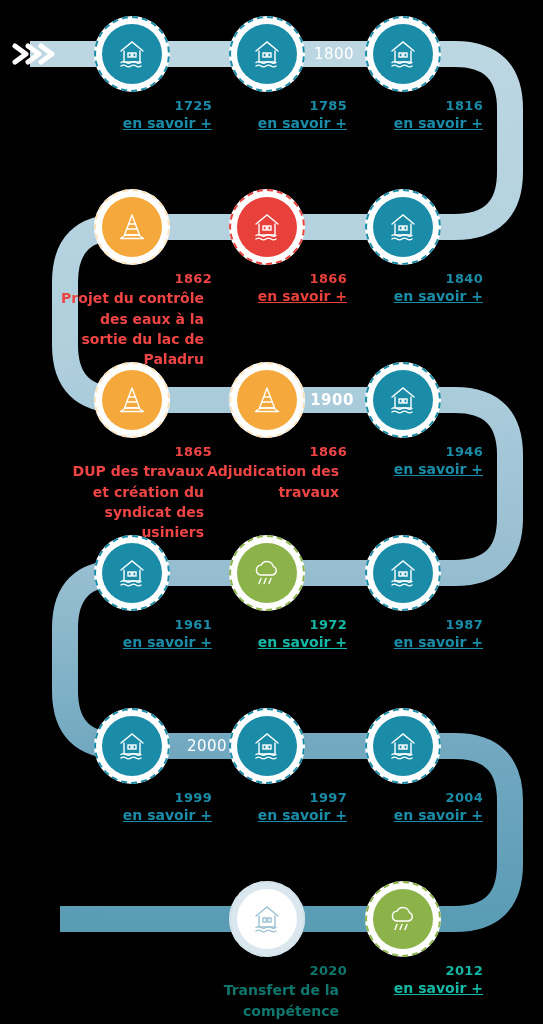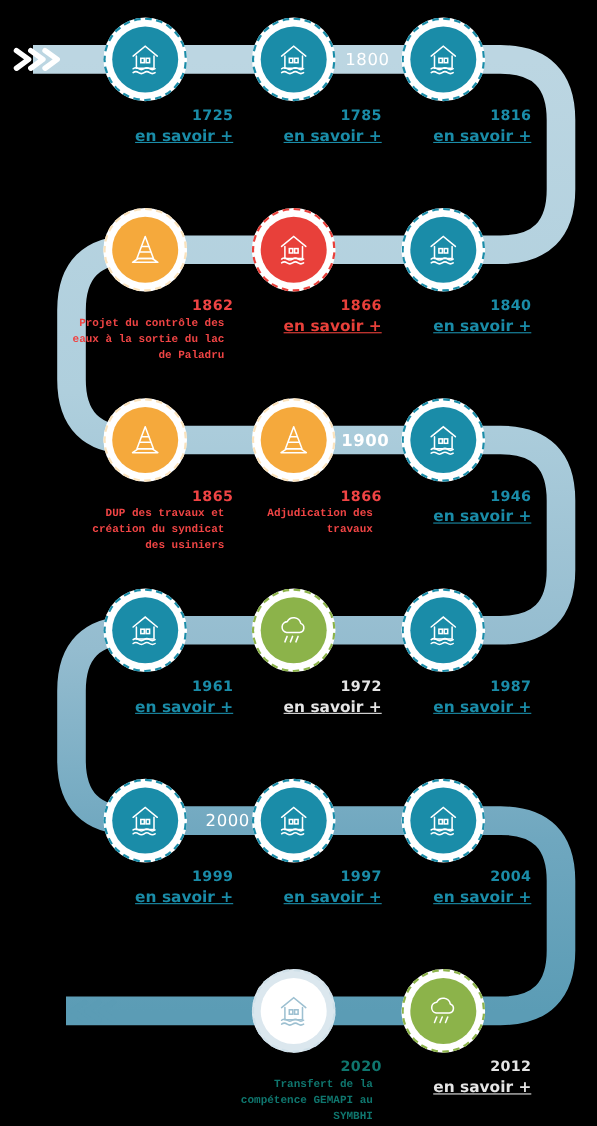--- a/index.html
+++ b/index.html
@@ -65,44 +65,43 @@
   }
   .more{
     font-size:14px;
     font-weight:bold;
     text-decoration:underline;
     line-height:1.3;
     margin-top:1px;
     display:inline-block;
   }
   .desc{
-    font-size:10px;
+    font-size:14px;
     font-weight:bold;
     line-height:1.45;
     margin-top:2px;
     padding:0 8px;
-    font-family:Liberation Mono, monospace;
   }
 
   
   .c-teal   .disc{background:#1a8ca8;}
   .c-teal   .ring{border-color:#1a8ca8;}
   .c-teal   .year,.c-teal .more{color:#1a8ca8;}
 
   .c-orange .disc{background:#f5a93c;}
   .c-orange .ring{border-color:#fbe3bd;}
   .c-orange .year,.c-orange .more,.c-orange .desc{color:#ef4444;}
 
   .c-red    .disc{background:#e8403a;}
   .c-red    .ring{border-color:#e8403a;}
   .c-red    .year,.c-red .more{color:#e8403a;}
 
   .c-green  .disc{background:#8cb34a;}
   .c-green  .ring{border-color:#8cb34a;}
-  .c-green  .year,.c-green .more{color:#e5e5e5;}
+  .c-green  .year,.c-green .more{color:#14b8a6;}
 
   .c-pale   .disc{background:#ffffff;}
   .c-pale   .ring{border-color:#cfe0e9;}
   .c-pale   .year,.c-pale .more,.c-pale .desc{color:#0f766e;}
   .c-pale   .badge{background:#dbe7ee;}
 </style>
 </head>
 <body>
 
 <div id="stage">

